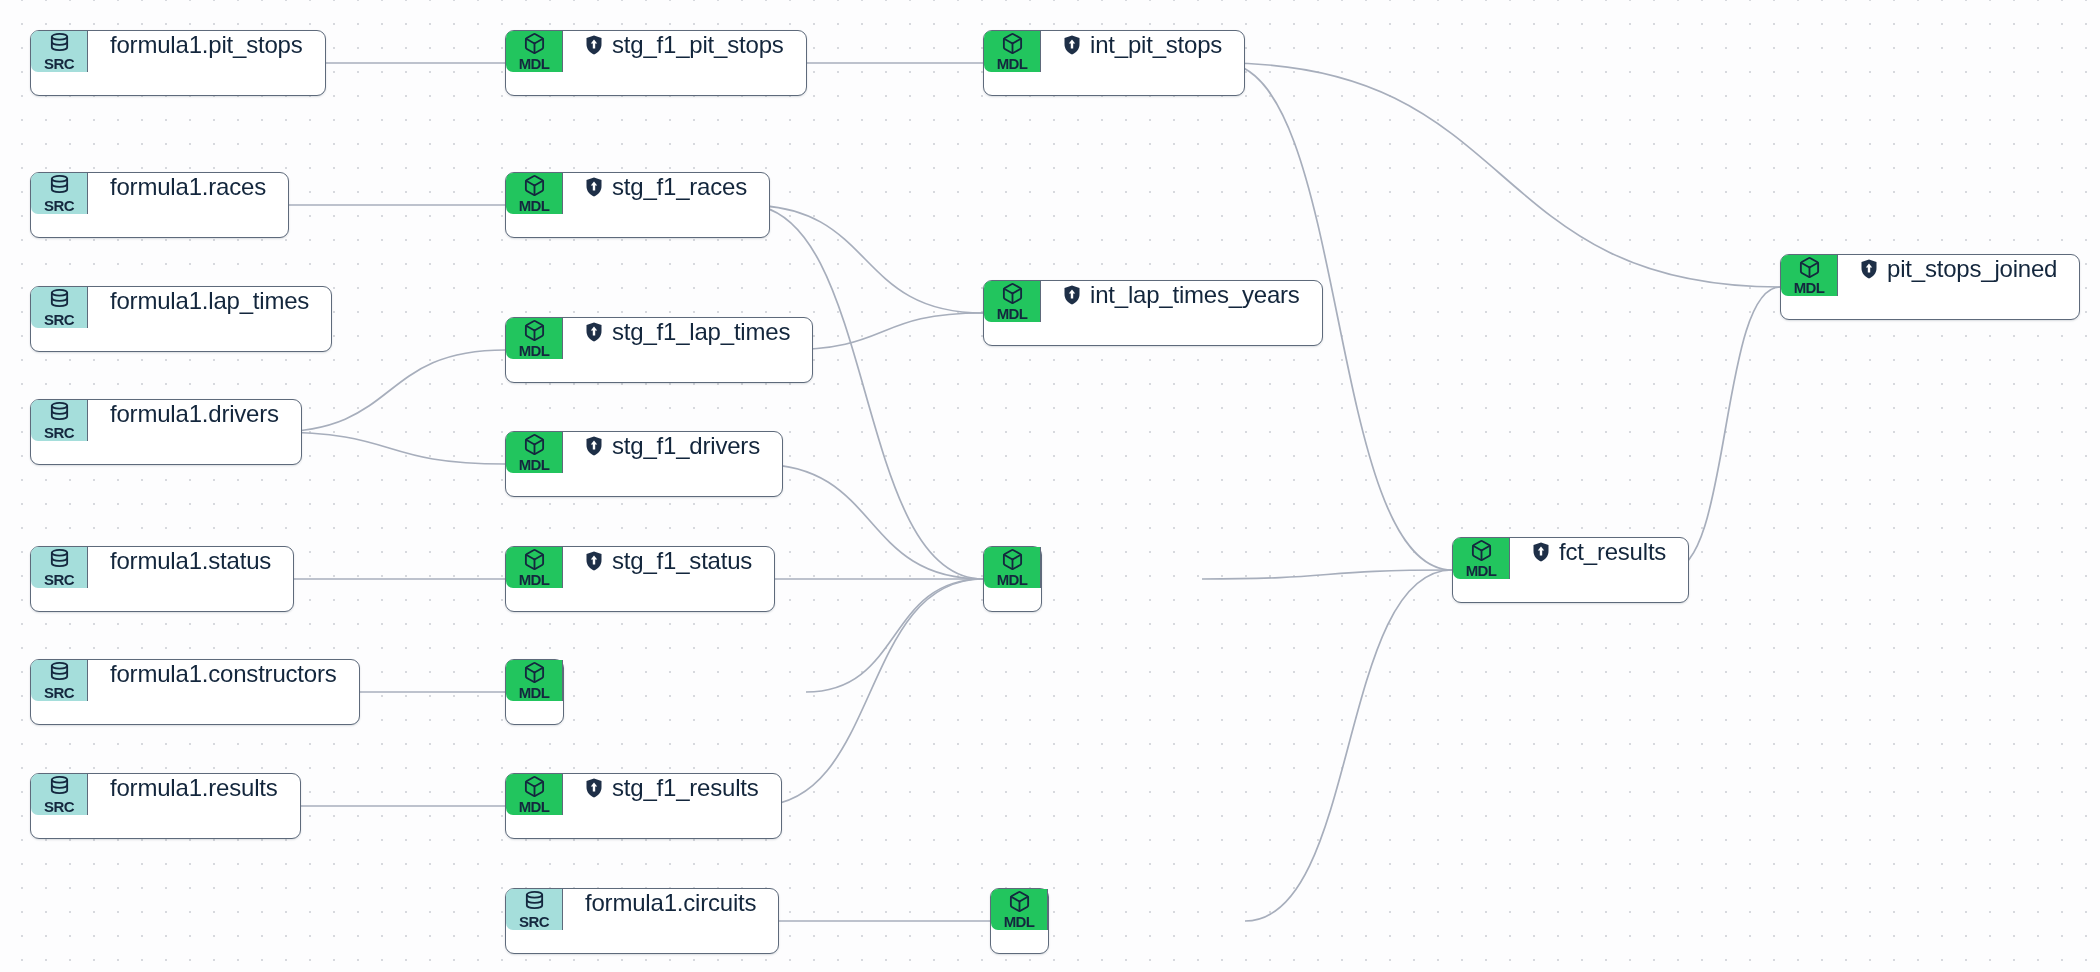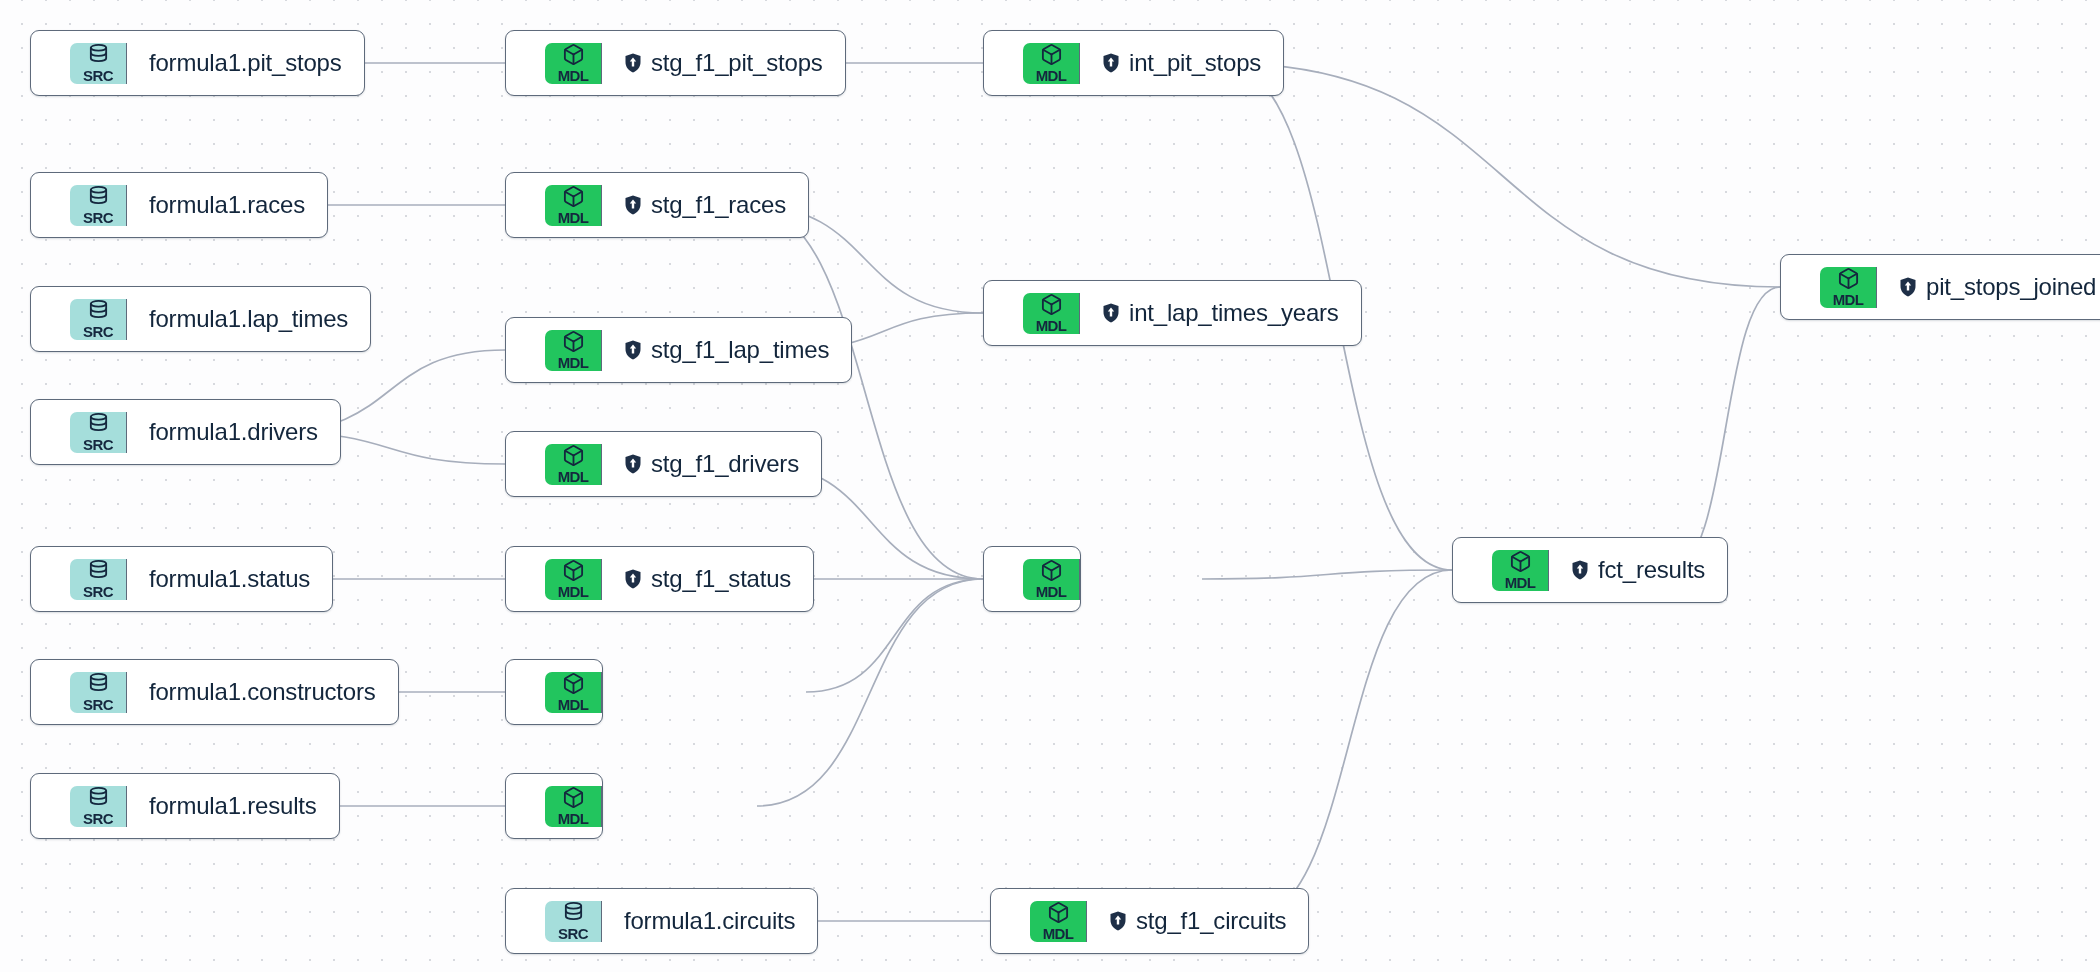--- a/index.html
+++ b/index.html
@@ -11,24 +11,24 @@
   .canvas{
     position:relative;width:2100px;height:972px;
     background-color:#fdfdfe;
     background-image:radial-gradient(circle,#d7d9de 1.3px,transparent 1.45px);
     background-size:24px 24px;
     background-position:10px 12px;
   }
   svg.edges{position:absolute;left:0;top:0;width:2100px;height:972px;display:block;}
   .edge{stroke:#a7aebc;stroke-width:1.7;fill:none;}
   .node{
-    position:absolute;display:flex;align-items:center;height:66px;
+    position:absolute;display:flex;align-items:flex-start;height:66px;
     background:#ffffff;border:1.5px solid #5e6a7b;border-radius:9px;
     box-shadow:0 1px 2px rgba(27,42,61,.16);
-    box-sizing:border-box;cursor:pointer;padding-left:39px;
+    box-sizing:border-box;cursor:pointer;
   }
   .badge{
     width:56px;flex:0 0 56px;display:flex;flex-direction:column;
     align-items:center;justify-content:center;gap:0px;
     border-right:1.5px solid #5e6a7b;border-radius:7px 0 0 7px;
   }
   .badge.source{background:#a5dedb;}
   .badge.model{background:#22c55e;}
   .badge .icon{display:flex;align-items:center;justify-content:center;height:24px;}
   .badge-label{
@@ -313,40 +313,40 @@
         <div class="badge model">
           <span class="icon">
             <svg width="23" height="23" viewBox="0 0 24 24" fill="none" stroke="#14273e" stroke-width="1.9" stroke-linecap="round" stroke-linejoin="round">
               <path d="M21 8a2 2 0 0 0-1-1.73l-7-4a2 2 0 0 0-2 0l-7 4A2 2 0 0 0 3 8v8a2 2 0 0 0 1 1.73l7 4a2 2 0 0 0 2 0l7-4A2 2 0 0 0 21 16Z"></path>
               <path d="m3.3 7 8.7 5 8.7-5"></path>
               <path d="M12 22V12"></path>
             </svg>
           </span>
           <span class="badge-label">MDL</span>
         </div>
+        <div class="nbody">
+          <span class="shield">
+            <svg width="18" height="20" viewBox="0 0 18 20">
+              <path d="M9 0.5 L16.5 3 V9 C16.5 14.3 13.3 17.6 9 19.5 C4.7 17.6 1.5 14.3 1.5 9 V3 Z" fill="#1e2f47"></path>
+              <path d="M9 4.6 L12.2 8.4 H10.2 V13.6 H7.8 V8.4 H5.8 Z" fill="#ffffff"></path>
+            </svg>
+          </span>
+          <span class="nlabel">stg_f1_results</span>
+        </div>
       </div>
       <div class="node" style="left: 990px; top: 888px;">
         <div class="badge model">
           <span class="icon">
             <svg width="23" height="23" viewBox="0 0 24 24" fill="none" stroke="#14273e" stroke-width="1.9" stroke-linecap="round" stroke-linejoin="round">
               <path d="M21 8a2 2 0 0 0-1-1.73l-7-4a2 2 0 0 0-2 0l-7 4A2 2 0 0 0 3 8v8a2 2 0 0 0 1 1.73l7 4a2 2 0 0 0 2 0l7-4A2 2 0 0 0 21 16Z"></path>
               <path d="m3.3 7 8.7 5 8.7-5"></path>
               <path d="M12 22V12"></path>
             </svg>
           </span>
           <span class="badge-label">MDL</span>
-        </div>
-        <div class="nbody">
-          <span class="shield">
-            <svg width="18" height="20" viewBox="0 0 18 20">
-              <path d="M9 0.5 L16.5 3 V9 C16.5 14.3 13.3 17.6 9 19.5 C4.7 17.6 1.5 14.3 1.5 9 V3 Z" fill="#1e2f47"></path>
-              <path d="M9 4.6 L12.2 8.4 H10.2 V13.6 H7.8 V8.4 H5.8 Z" fill="#ffffff"></path>
-            </svg>
-          </span>
-          <span class="nlabel">stg_f1_circuits</span>
         </div>
       </div>
       <div class="node" style="left: 983px; top: 30px;">
         <div class="badge model">
           <span class="icon">
             <svg width="23" height="23" viewBox="0 0 24 24" fill="none" stroke="#14273e" stroke-width="1.9" stroke-linecap="round" stroke-linejoin="round">
               <path d="M21 8a2 2 0 0 0-1-1.73l-7-4a2 2 0 0 0-2 0l-7 4A2 2 0 0 0 3 8v8a2 2 0 0 0 1 1.73l7 4a2 2 0 0 0 2 0l7-4A2 2 0 0 0 21 16Z"></path>
               <path d="m3.3 7 8.7 5 8.7-5"></path>
               <path d="M12 22V12"></path>
             </svg>

